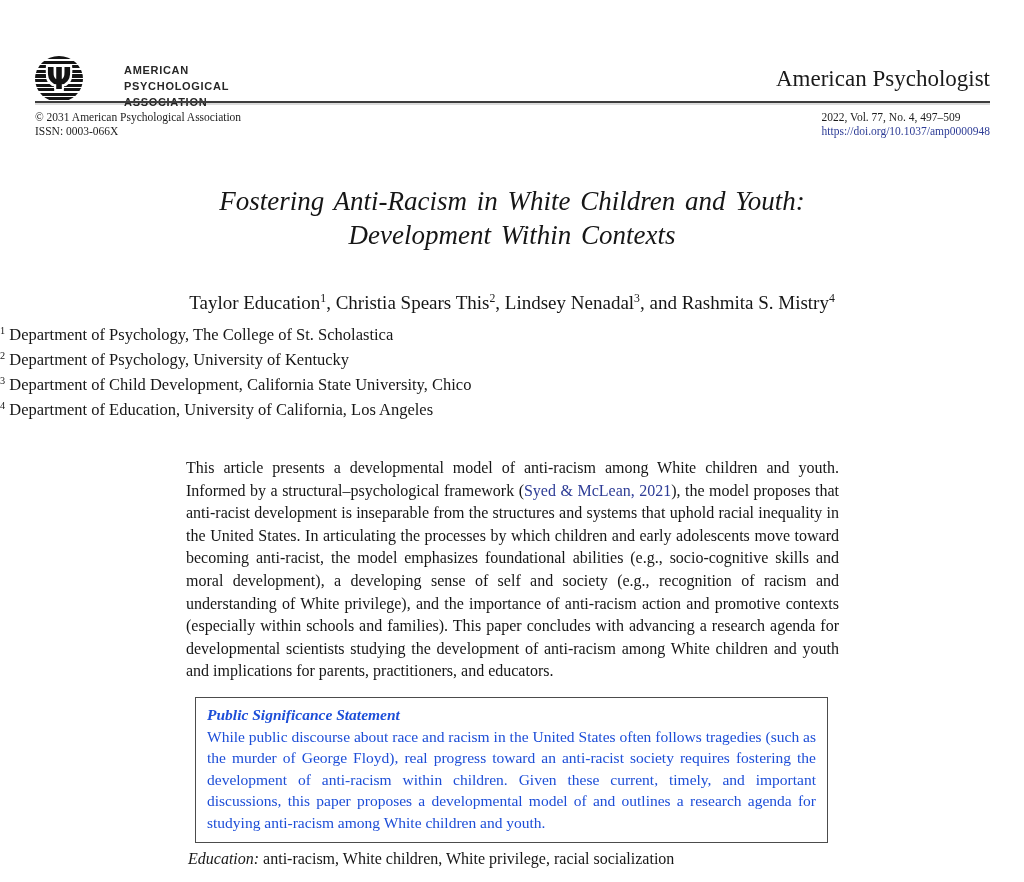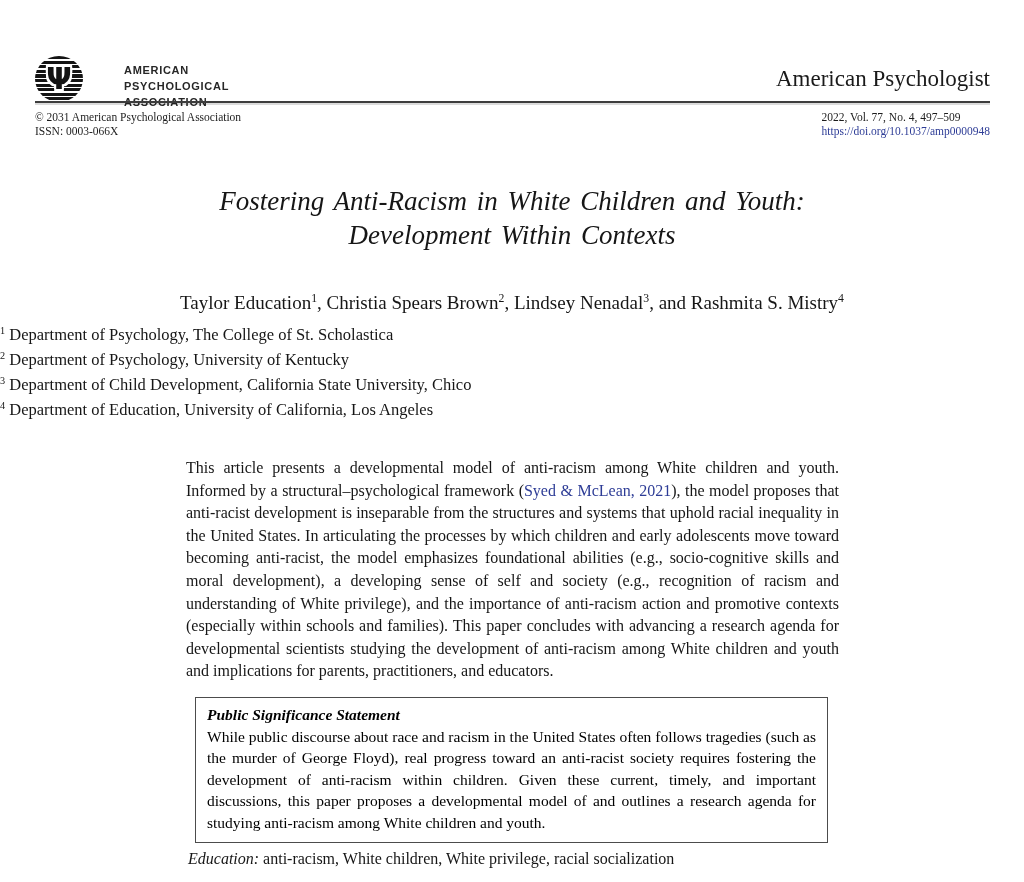--- a/index.html
+++ b/index.html
@@ -65,21 +65,21 @@
   .abstract {
     position:absolute; left:186px; top:457px; width:653px;
     font-size:16px; line-height:22.6px; text-align:justify; color:#161616;
   }
 
   
   .sig-box {
     position:absolute; left:195px; top:697px; width:633px;
     border:1.5px solid #4c4c4c;
     padding:6px 11px 9px 11px;
-    font-size:15.5px; line-height:21.5px; color:#000000;
+    font-size:15.5px; line-height:21.5px; color:#1d4ed8;
   }
   .sig-heading { font-weight:bold; font-style:italic; }
   .sig-text { text-align:justify; }
 
   
   .keywords { position:absolute; left:188px; top:850px; font-size:16px; color:#161616; }
   .kw-label { font-style:italic; }
 </style>
 </head>
 <body>
@@ -107,21 +107,21 @@
   <div class="issue-info">
     <div>2022, Vol. 77, No. 4, 497–509</div>
     <div><a class="lnk">https://doi.org/10.1037/amp0000948</a></div>
   </div>
 
   <div class="title">
     <div>Fostering Anti-Racism in White Children and Youth:</div>
     <div>Development Within Contexts</div>
   </div>
 
-  <div class="authors"><span>Taylor Education</span><sup>1</sup><span>, </span><span>Christia Spears Brown</span><sup>2</sup><span>, </span><span>Lindsey Nenadal</span><sup>3</sup><span>, and </span><span>Rashmita S. Mistry</span><sup>4</sup><span></span></div>
+  <div class="authors"><span>Taylor Education</span><sup>1</sup><span>, </span><span>Christia Spears This</span><sup>2</sup><span>, </span><span>Lindsey Nenadal</span><sup>3</sup><span>, and </span><span>Rashmita S. Mistry</span><sup>4</sup><span></span></div>
 
   <div class="affiliations">
       <div><sup>1</sup> Department of Psychology, The College of St. Scholastica</div>
       <div><sup>2</sup> Department of Psychology, University of Kentucky</div>
       <div><sup>3</sup> Department of Child Development, California State University, Chico</div>
       <div><sup>4</sup> Department of Education, University of California, Los Angeles</div>
     </div>
 
   <div class="abstract"><span>This article presents a developmental model of anti-racism among White children and youth. Informed by a structural–psychological framework (</span><span class="lnk">Syed &amp; McLean, 2021</span><span>), the model proposes that anti-racist development is inseparable from the structures and systems that uphold racial inequality in the United States. In articulating the processes by which children and early adolescents move toward becoming anti-racist, the model emphasizes foundational abilities (e.g., socio-cognitive skills and moral development), a developing sense of self and society (e.g., recognition of racism and understanding of White privilege), and the importance of anti-racism action and promotive contexts (especially within schools and families). This paper concludes with advancing a research agenda for developmental scientists studying the development of anti-racism among White children and youth and implications for parents, practitioners, and educators.</span></div>
 

